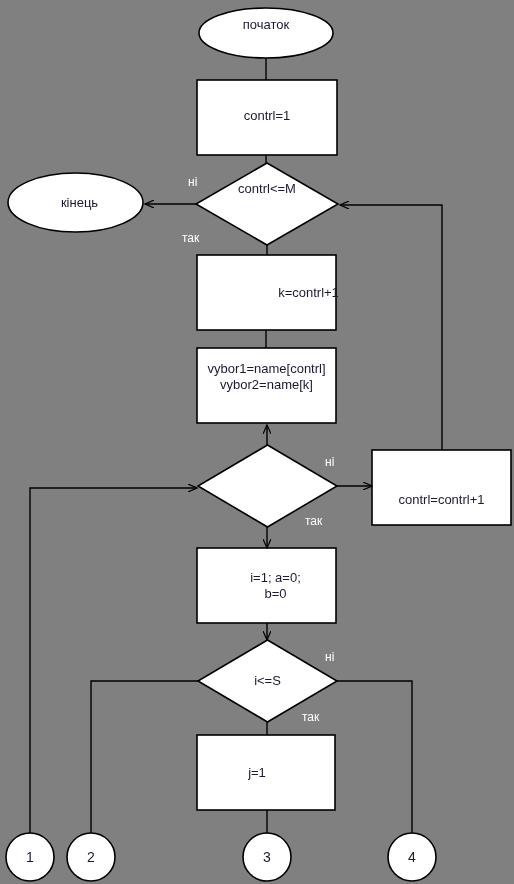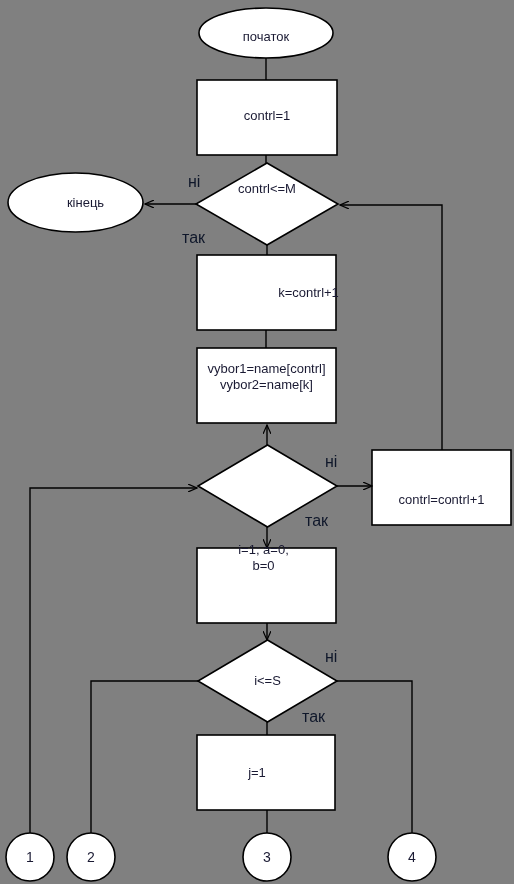--- a/index.html
+++ b/index.html
@@ -37,22 +37,22 @@
     text-align: center;
     color: #1a1a33;
     font-size: 13px;
     line-height: 16px;
     letter-spacing: 0px;
     pointer-events: none;
     white-space: pre-line;
   }
   .edge-label {
     position: absolute;
-    color: #0f172a;
-    font-size: 16px;
+    color: #ffffff;
+    font-size: 12px;
     line-height: 14px;
     white-space: nowrap;
   }
   .conn-num {
     position: absolute;
     display: flex;
     align-items: center;
     justify-content: center;
     color: #1a1a33;
     font-size: 14px;
@@ -127,37 +127,37 @@
       <path d="M30,833 L30,488 L197,488" marker-end="url(#arrow)"></path>
 
       <path d="M91,833 L91,681 L198,681"></path>
 
       <path d="M267,810 L267,833"></path>
 
       <path d="M337,681 L412,681 L412,833"></path>
     </g>
   </svg>
 
-  <div class="node-text" style="left:199px; top:12px; width:134px; height:50px;">початок</div>
+  <div class="node-text" style="left:199px; top:0; width:134px; height:50px;">початок</div>
 
   <div class="node-text" style="left:197px; top:80px; width:140px; height:72px;">contrl=1</div>
 
   <div class="node-text" style="left:196px; top:148px; width:142px; height:82px;">contrl&lt;=M</div>
 
-  <div class="node-text" style="left:18px; top:173px; width:135px; height:59px;">кінець</div>
+  <div class="node-text" style="left:12px; top:173px; width:135px; height:59px;">кінець</div>
 
   <div class="node-text" style="left:197px; top:255px; width:139px; height:75px;padding-left:42px;">k=contrl+1</div>
 
   <div class="node-text" style="left:197px; top:348px; width:139px; height:58px;">vybor1=name[contrl]
 vybor2=name[k]</div>
 
 
   <div class="node-text" style="left:372px; top:450px; width:139px; height:75px;margin-top:12px;">contrl=contrl+1</div>
 
-  <div class="node-text" style="left:197px; top:520px; width:133px; height:75px;">i=1; a=0;
+  <div class="node-text" style="left:197px; top:548px; width:133px; height:75px;padding-left:12px;">i=1; a=0;
 b=0</div>
 
   <div class="node-text" style="left:198px; top:640px; width:139px; height:82px;">i&lt;=S</div>
 
   <div class="node-text" style="left:197px; top:735px; width:120px; height:75px;">j=1</div>
 
   <div class="edge-label" style="left:188px; top:175px;">ні</div>
 
   <div class="edge-label" style="left:182px; top:231px;">так</div>
 

